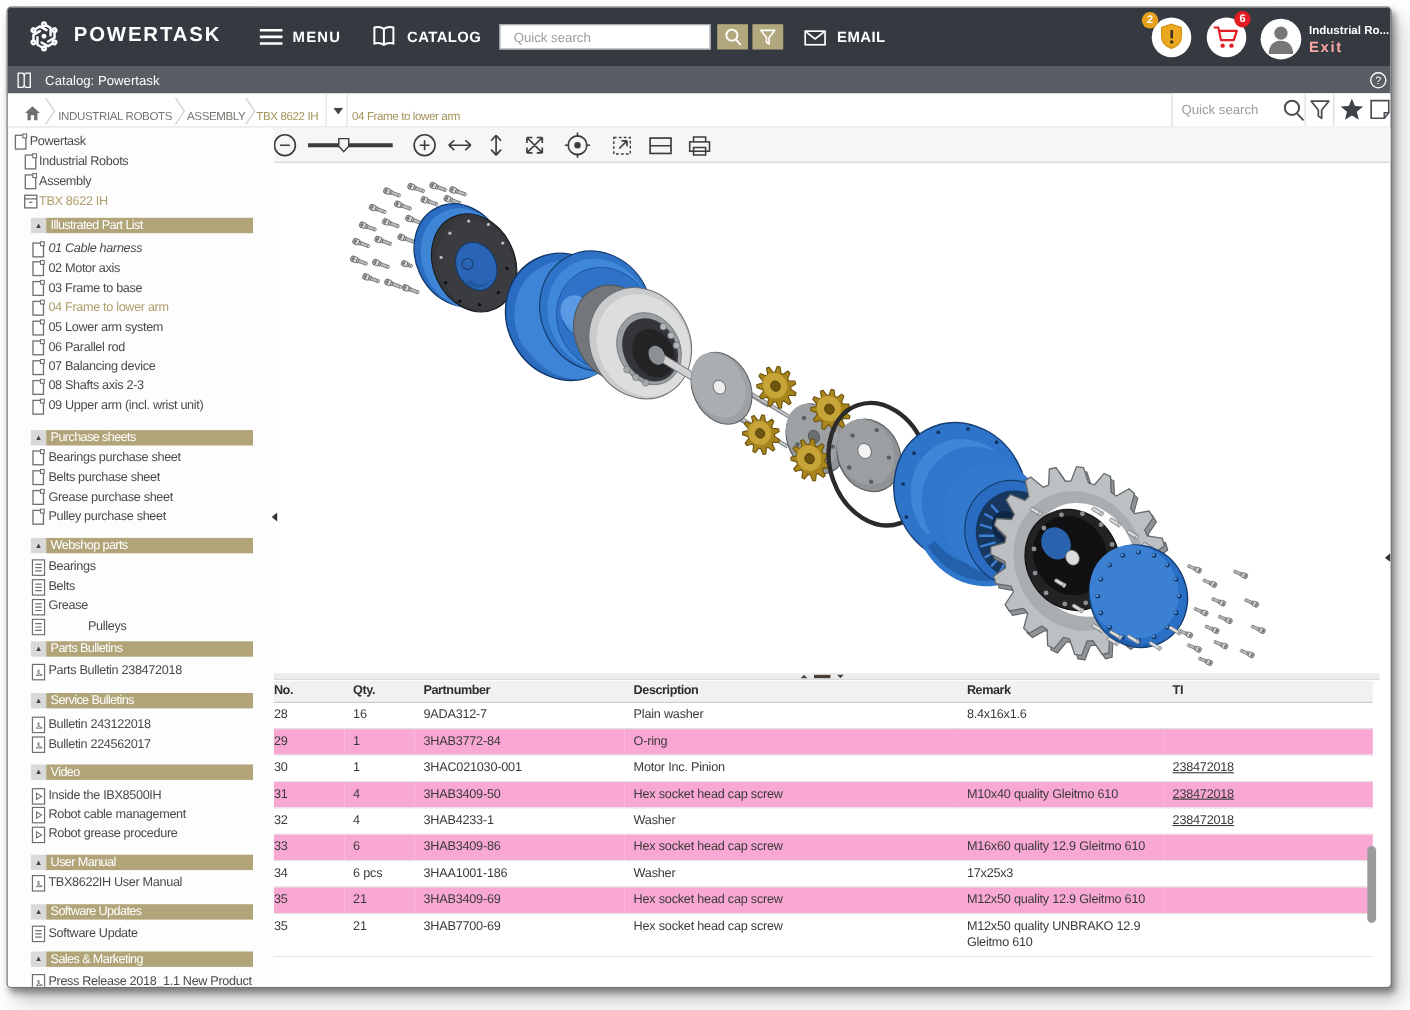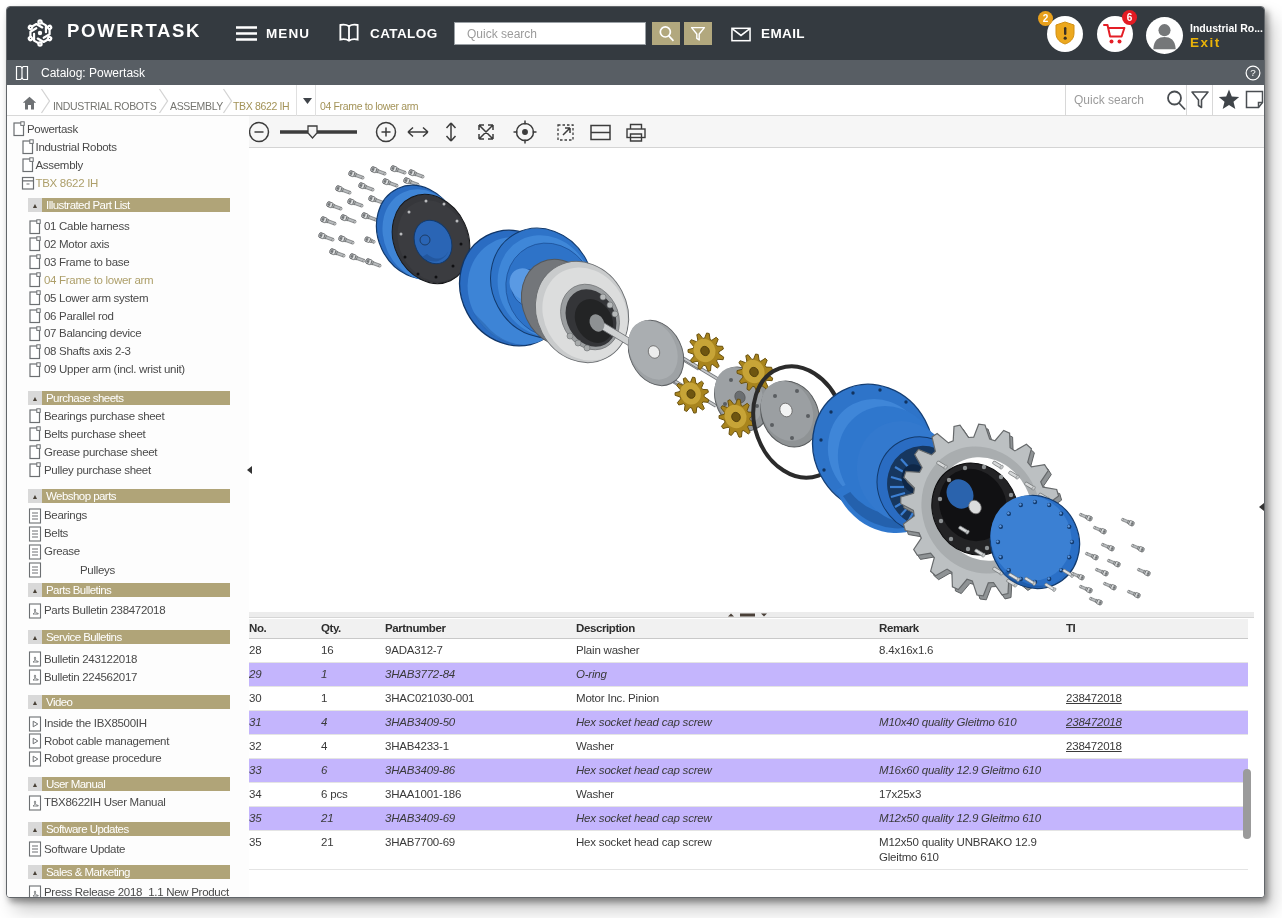--- a/index.html
+++ b/index.html
@@ -12,40 +12,40 @@
 #logo-text { position:absolute; left:60px; top:13px; color:#fff; font-size:18.5px; font-weight:bold; letter-spacing:1.7px; }
 #menu-item { position:absolute; left:229px; top:19px; letter-spacing:1.1px; }
 #menu-item .burger { display:inline-block; vertical-align:-3px; margin-right:9px; }
 #catalog-item { position:absolute; left:330px; top:19px; }
 #email-item { position:absolute; left:724px; top:19px; }
 #qsearch1 { position:absolute; left:447px; top:15px; width:192px; height:23px; background:#fff; border:1px solid #9aa0a5; font-size:12px; color:#9b9b9b; padding:4px 0 0 12px; }
 .tanbtn { position:absolute; top:15px; width:28px; height:23px; background:#b2a87e; text-align:center; }
 .circ { position:absolute; width:36px; height:36px; border-radius:50%; background:#fff; }
 .badge { position:absolute; width:15px; height:15px; border-radius:50%; color:#fff; font-size:10px; font-weight:bold; text-align:center; line-height:15px; }
 #uname { position:absolute; left:1183px; top:15px; color:#fff; font-size:10.5px; font-weight:bold; white-space:nowrap; width:84px; overflow:hidden; }
-#uexit { position:absolute; left:1183px; top:28px; color:#eab308; font-size:13.5px; font-weight:bold; letter-spacing:1.5px; }
+#uexit { position:absolute; left:1183px; top:28px; color:#fca5a5; font-size:13.5px; font-weight:bold; letter-spacing:1.5px; }
 #cat-lab { position:absolute; left:34px; top:6px; color:#fff; font-size:12px; }
 .crumb { position:absolute; top:93px; font-size:10.5px; color:#757570; white-space:nowrap; letter-spacing:-0.35px; }
 .crumb.tan { color:#a39358; }
 #qs2 { position:absolute; left:1058px; top:78px; width:199px; height:30px; border-left:1px solid #d8d8d8; background:#fff; }
 #sidebar { position:absolute; left:0; top:109px; width:242px; height:783px; background:#fdfdfd; z-index:2; }
 #sidescroll { position:absolute; left:227px; top:109px; width:11px; height:783px; background:#f0f0f0; z-index:1; }
 #sidethumb { position:absolute; left:1.5px; top:2px; width:8px; height:540px; background:#9b9b9b; border-radius:4px; }
 #main { position:absolute; left:232px; top:109px; width:1104px; height:783px; background:#fff; border-left:1px solid #c9c9c9; }
 #toolbar { position:absolute; left:0; top:0; width:100%; height:32px; background:#f6f6f6; border-bottom:1px solid #d4d4d4; }
 #canvas { position:absolute; left:1px; top:33px; width:1013px; height:463px; background:#fff; }
 #splitbar { position:absolute; left:1px; top:496px; width:1013px; height:6px; background:#ececec; border-bottom:1px solid #d6d6d6; }
 #tablewrap { position:absolute; left:1px; top:503px; width:1013px; height:280px; background:#fff; }
 #parts { width:1007px; border-collapse:collapse; font-size:11.5px; letter-spacing:-0.2px; color:#3a3a3a; table-layout:fixed; }
 #parts th { text-align:left; font-size:11.5px; letter-spacing:-0.4px; color:#2e2e2e; height:19px; padding:0 0 0 8px; background:#f1f1f1; border-bottom:1px solid #c9c9c9; }
 #parts td { padding:4px 0 4px 8px; border-bottom:1px solid #e4e4e4; vertical-align:top; line-height:15px; }
 #parts tr { height:24px; }
 #parts thead tr { height:19px; }
 #parts th { line-height:13px; }
-#parts tr.g td { background:#c4b5fd;font-style:italic; }
+#parts tr.g td { background:#f9a8d4; }
 #parts a { color:#3a3a3a; text-decoration:underline; }
 .ghdr { position:absolute; left:21px; right:19px; height:14px; }
 .ghdr .tri { position:absolute; left:0; top:0; width:14px; height:14px; background:#d9d9d9; color:#4a4238; font-size:7px; text-align:center; line-height:15px; }
 .ghdr .gbar { position:absolute; left:14px; top:0; right:0; height:14px; background:#b0a478; color:#fff; font-size:11.5px; letter-spacing:-0.55px; line-height:14px; padding-left:4px; white-space:nowrap; overflow:hidden; }
 .titem { position:absolute; left:0; width:242px; height:18px; font-size:11.5px; letter-spacing:-0.3px; color:#4a4a4a; white-space:nowrap; }
 .titem .ic { position:absolute; top:1px; }
 .titem .ic svg { width:14px; height:16px; }
 .titem .tx { position:absolute; top:2.5px; }
 </style></head>
 <body>
@@ -218,21 +218,21 @@
       </div>
       <div class="ghdr" style="top:82px;">
         <span class="tri">▲</span>
         <span class="gbar">Illustrated Part List</span>
       </div>
       <div class="titem" style="top:101.5px;">
         <span class="ic" style="left:20.5px;"><svg class="ti" viewBox="0 0 14 16">
             <rect x="2" y="2" width="9.5" height="12.5" fill="#fff" stroke="#6c6f72" stroke-width="1.2"></rect>
             <rect x="8.8" y="0.8" width="3.4" height="3.6" fill="#fff" stroke="#6c6f72" stroke-width="1"></rect>
           </svg></span>
-        <span class="tx" style="left:37px;">01 Cable harness</span>
+        <span class="tx" style="left:37px;font-style:italic;">01 Cable harness</span>
       </div>
       <div class="titem" style="top:119.4px;padding-left:13px;">
         <span class="ic" style="left:20.5px;"><svg class="ti" viewBox="0 0 14 16">
             <rect x="2" y="2" width="9.5" height="12.5" fill="#fff" stroke="#6c6f72" stroke-width="1.2"></rect>
             <rect x="8.8" y="0.8" width="3.4" height="3.6" fill="#fff" stroke="#6c6f72" stroke-width="1"></rect>
           </svg></span>
         <span class="tx" style="left:37px;">02 Motor axis</span>
       </div>
       <div class="titem" style="top:137.3px;">
         <span class="ic" style="left:20.5px;"><svg class="ti" viewBox="0 0 14 16">

